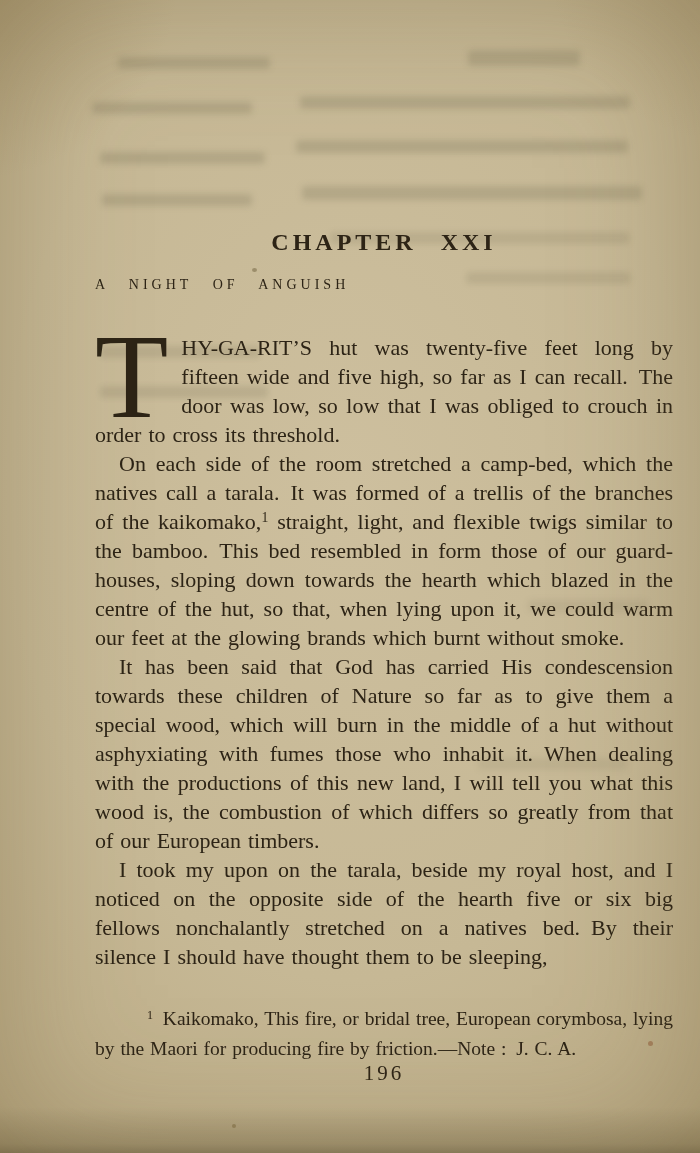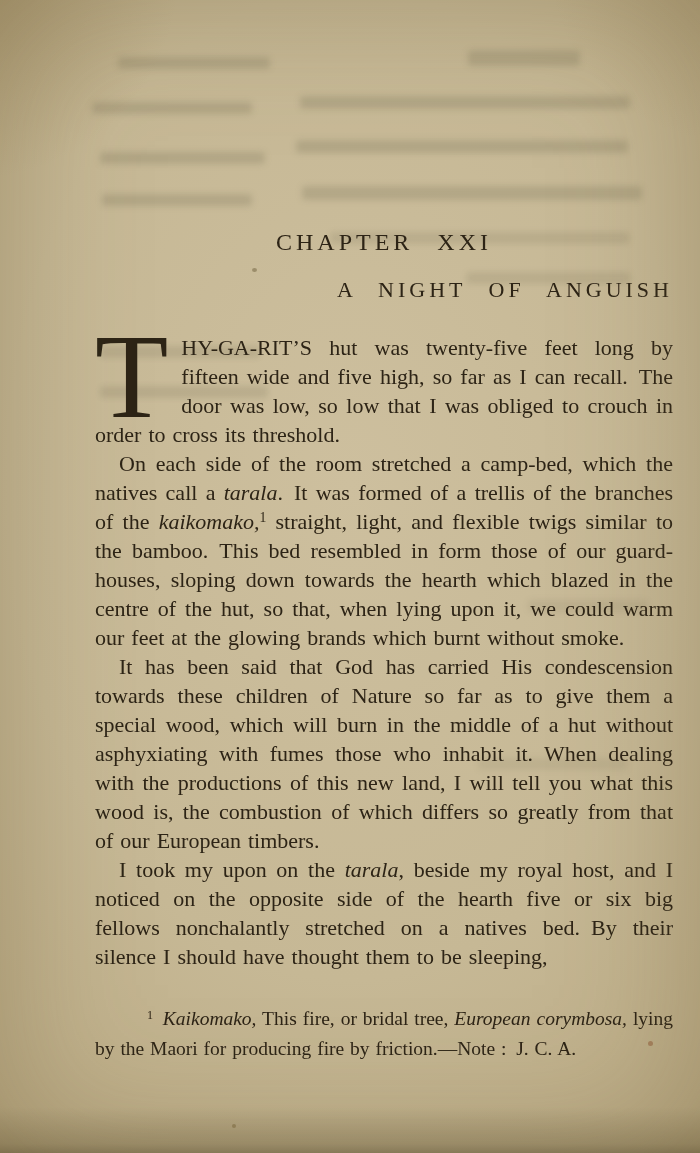--- a/index.html
+++ b/index.html
@@ -27,42 +27,42 @@
   .ghost {
     position: absolute;
     background: rgba(96,88,64,0.20);
     filter: blur(3px);
     border-radius: 4px;
     pointer-events: none;
   }
   .speck { position: absolute; border-radius: 50%; pointer-events: none; }
   .chapter-heading {
     top: 229px; font-size: 24px; letter-spacing: 4px; word-spacing: 14px;
-    position: absolute; left: 95px; width: 578px; text-align: center;
+    position: absolute; left: 95px; width: 578px; text-align: center; font-weight: bold;
   }
   .chapter-title {
-    top: 277px; font-size: 22px; letter-spacing: 4px; word-spacing: 13px;
-    position: absolute; left: 95px; width: 578px; text-align: right;
+    top: 277px; font-size: 14px; letter-spacing: 4px; word-spacing: 13px;
+    position: absolute; left: 95px; width: 578px; text-align: left;
   }
 
   .body-text {
     position: absolute; top: 333px; left: 95px; width: 578px;
     font-size: 22px; line-height: 29px; text-align: justify;
     word-spacing: 1.5px;
   }
   .body-text p { margin: 0; }
   .body-text p.indent { text-indent: 24px; }
   .drop-cap {
     float: left;
     font-size: 120px;
     line-height: 88px;
     height: 87px;
     margin: 0 13px 0 0;
   }
-  .italic { font-style: italic; }
+  .italic { }
   .sup {
     font-size: 62%;
     position: relative; top: -0.48em;
     line-height: 0;
   }
 
   .footnote {
     position: absolute; top: 1004px; left: 95px; width: 578px;
     font-size: 19.5px; line-height: 30px; text-align: justify;
     text-indent: 52px; word-spacing: 1px;
@@ -102,15 +102,16 @@
 
   <div class="body-text">
       <p class="para"><span class="drop-cap">T</span><span>HY-GA-RIT’S hut was twenty-five feet long by fifteen wide and five high, so far as I can recall. The door was low, so low that I was obliged to crouch in order to cross its threshold.</span></p>
       <p class="para indent"><span>On each side of the room stretched a camp-bed, which the natives call a </span><span class="italic">tarala</span><span>. It was formed of a trellis of the branches of the </span><span class="italic">kaikomako,</span><span class="sup">1</span><span> straight, light, and flexible twigs similar to the bamboo. This bed resembled in form those of our guard-houses, sloping down towards the hearth which blazed in the centre of the hut, so that, when lying upon it, we could warm our feet at the glowing brands which burnt without smoke.</span></p>
       <p class="para indent"><span>It has been said that God has carried His condescension towards these children of Nature so far as to give them a special wood, which will burn in the middle of a hut without asphyxiating with fumes those who inhabit it. When dealing with the productions of this new land, I will tell you what this wood is, the combustion of which differs so greatly from that of our European timbers.</span></p>
       <p class="para indent"><span>I took my upon on the </span><span class="italic">tarala</span><span>, beside my royal host, and I noticed on the opposite side of the hearth five or six big fellows nonchalantly stretched on a natives bed. By their silence I should have thought them to be sleeping,</span></p>
     </div>
 
   <div class="footnote"><span class="sup">1</span><span> </span><span class="italic">Kaikomako,</span><span> This fire, or bridal tree, </span><span class="italic">European corymbosa,</span><span> lying by the Maori for producing fire by friction.—Note : J. C. A.</span></div>
 
+  <div class="page-number">196</div>
 
   <div class="vignette"></div>
 </div>
 
 </body></html>

